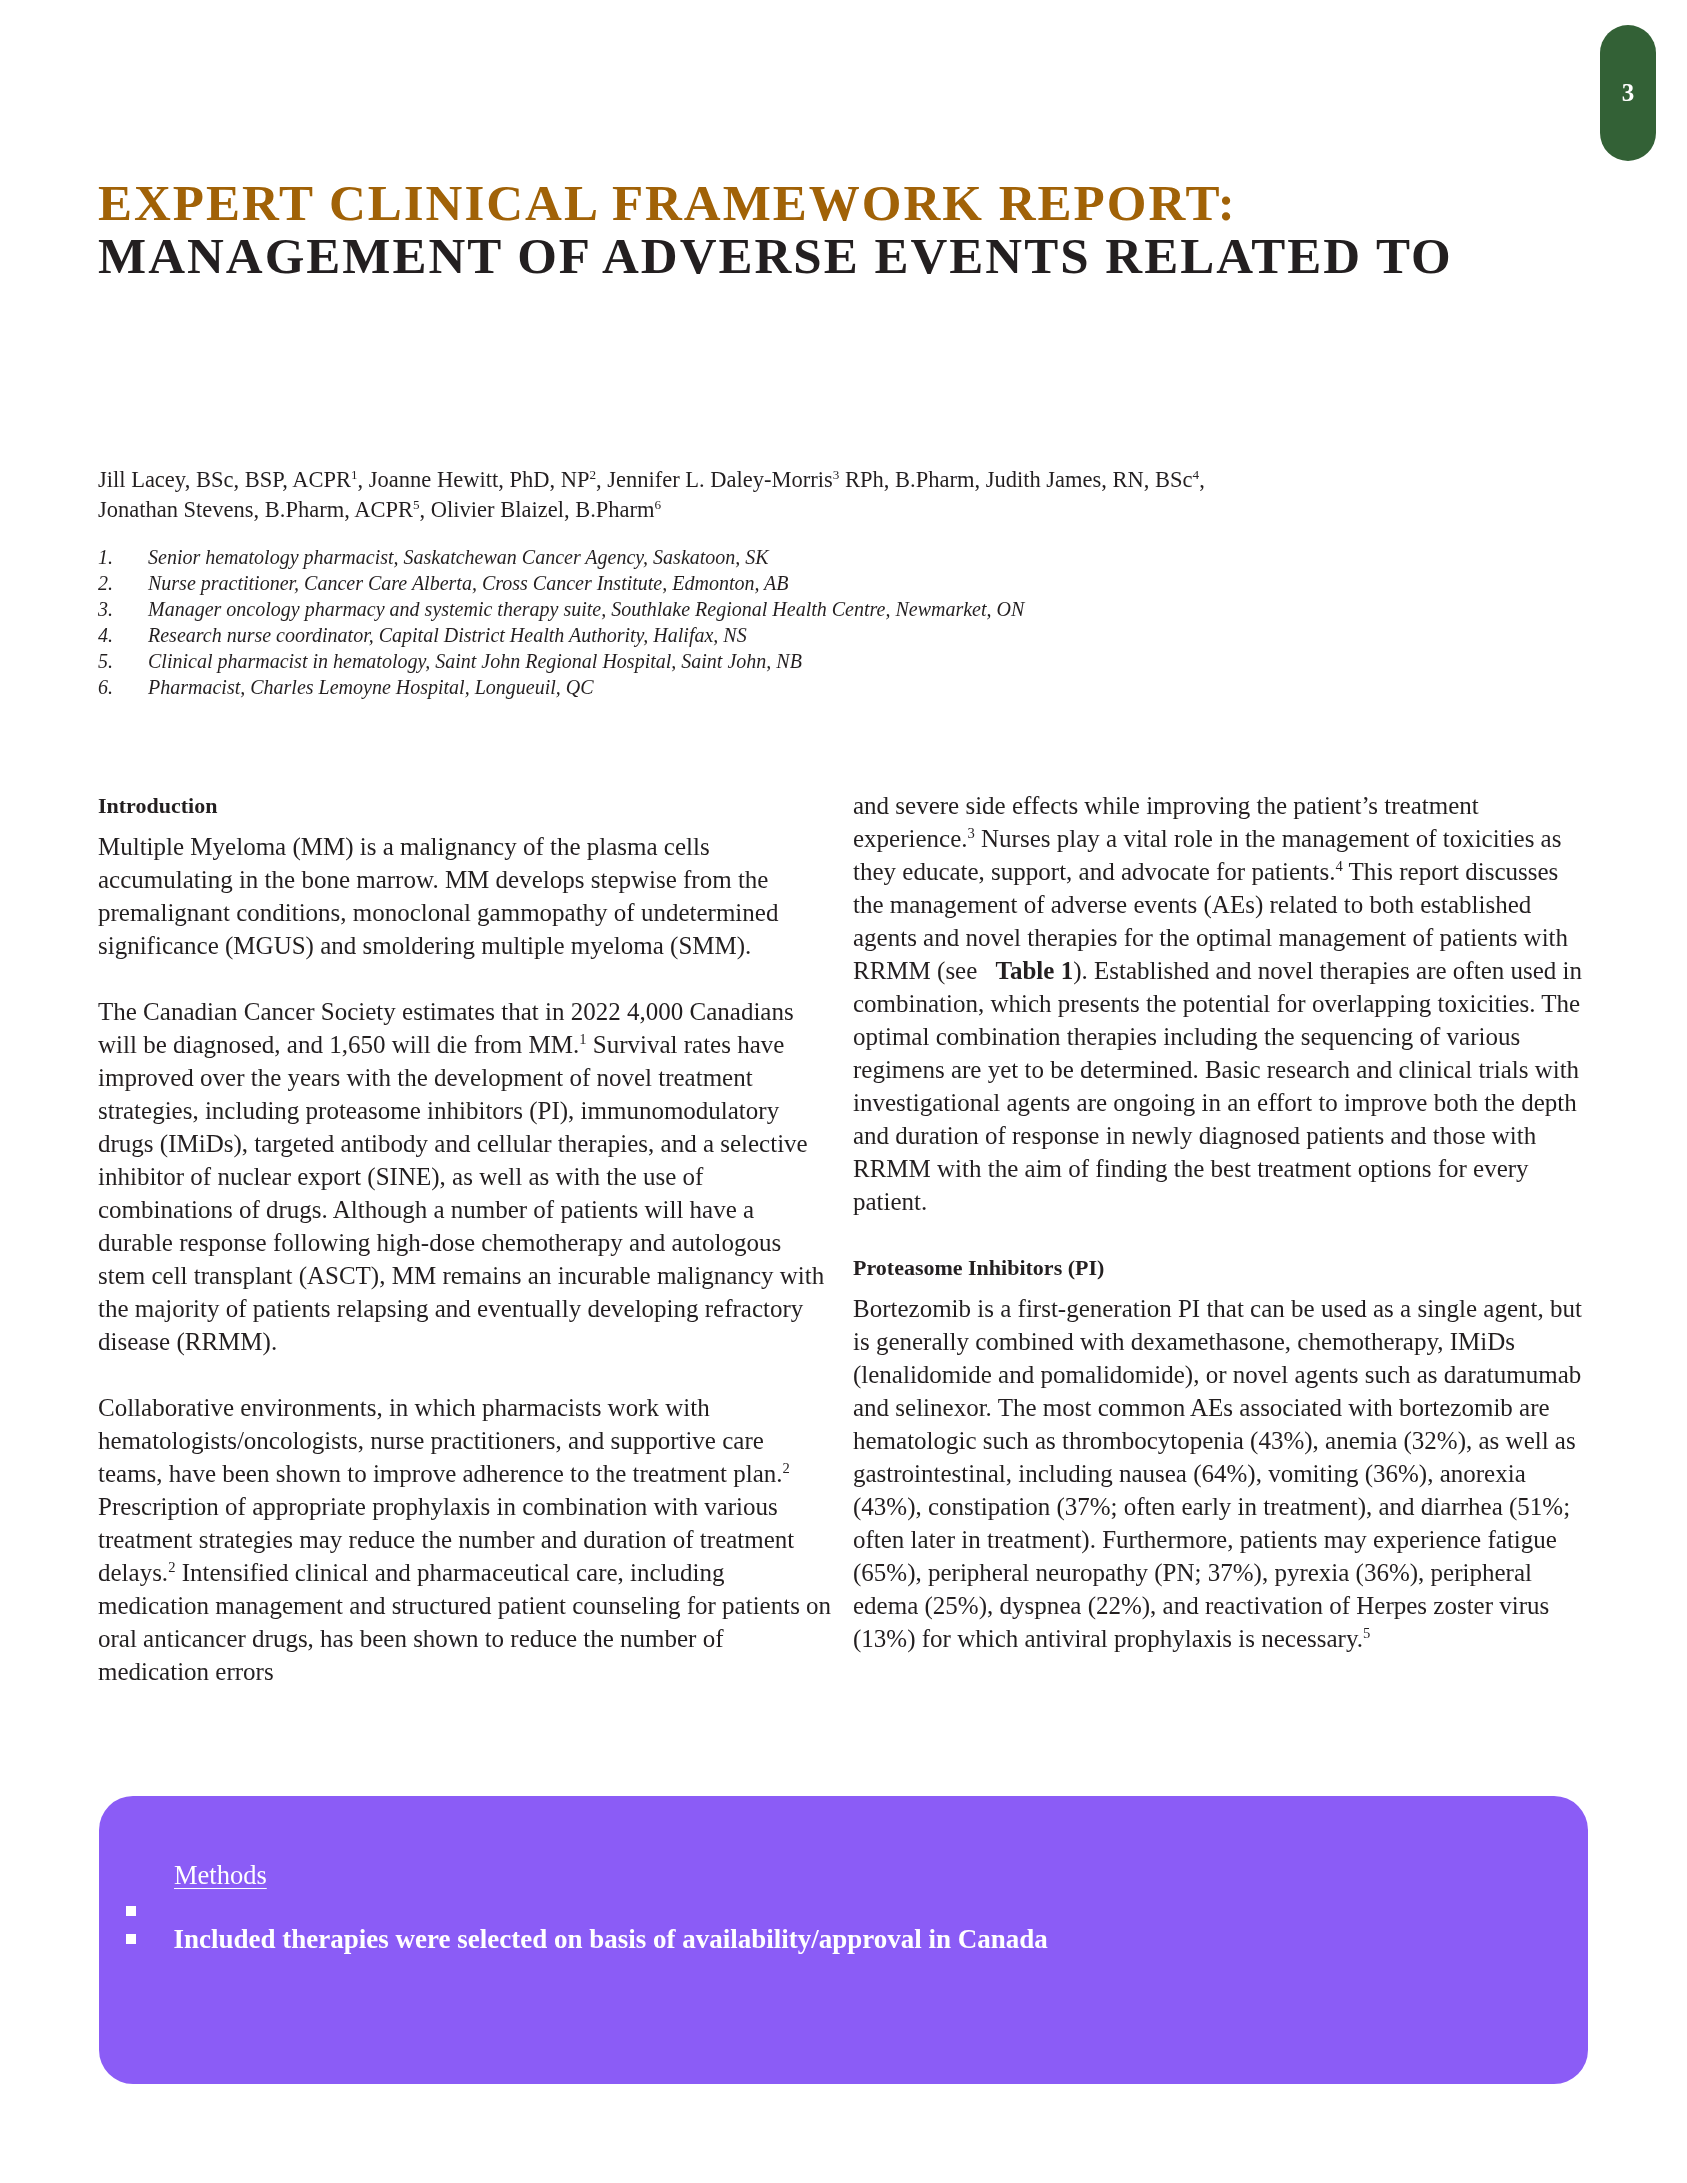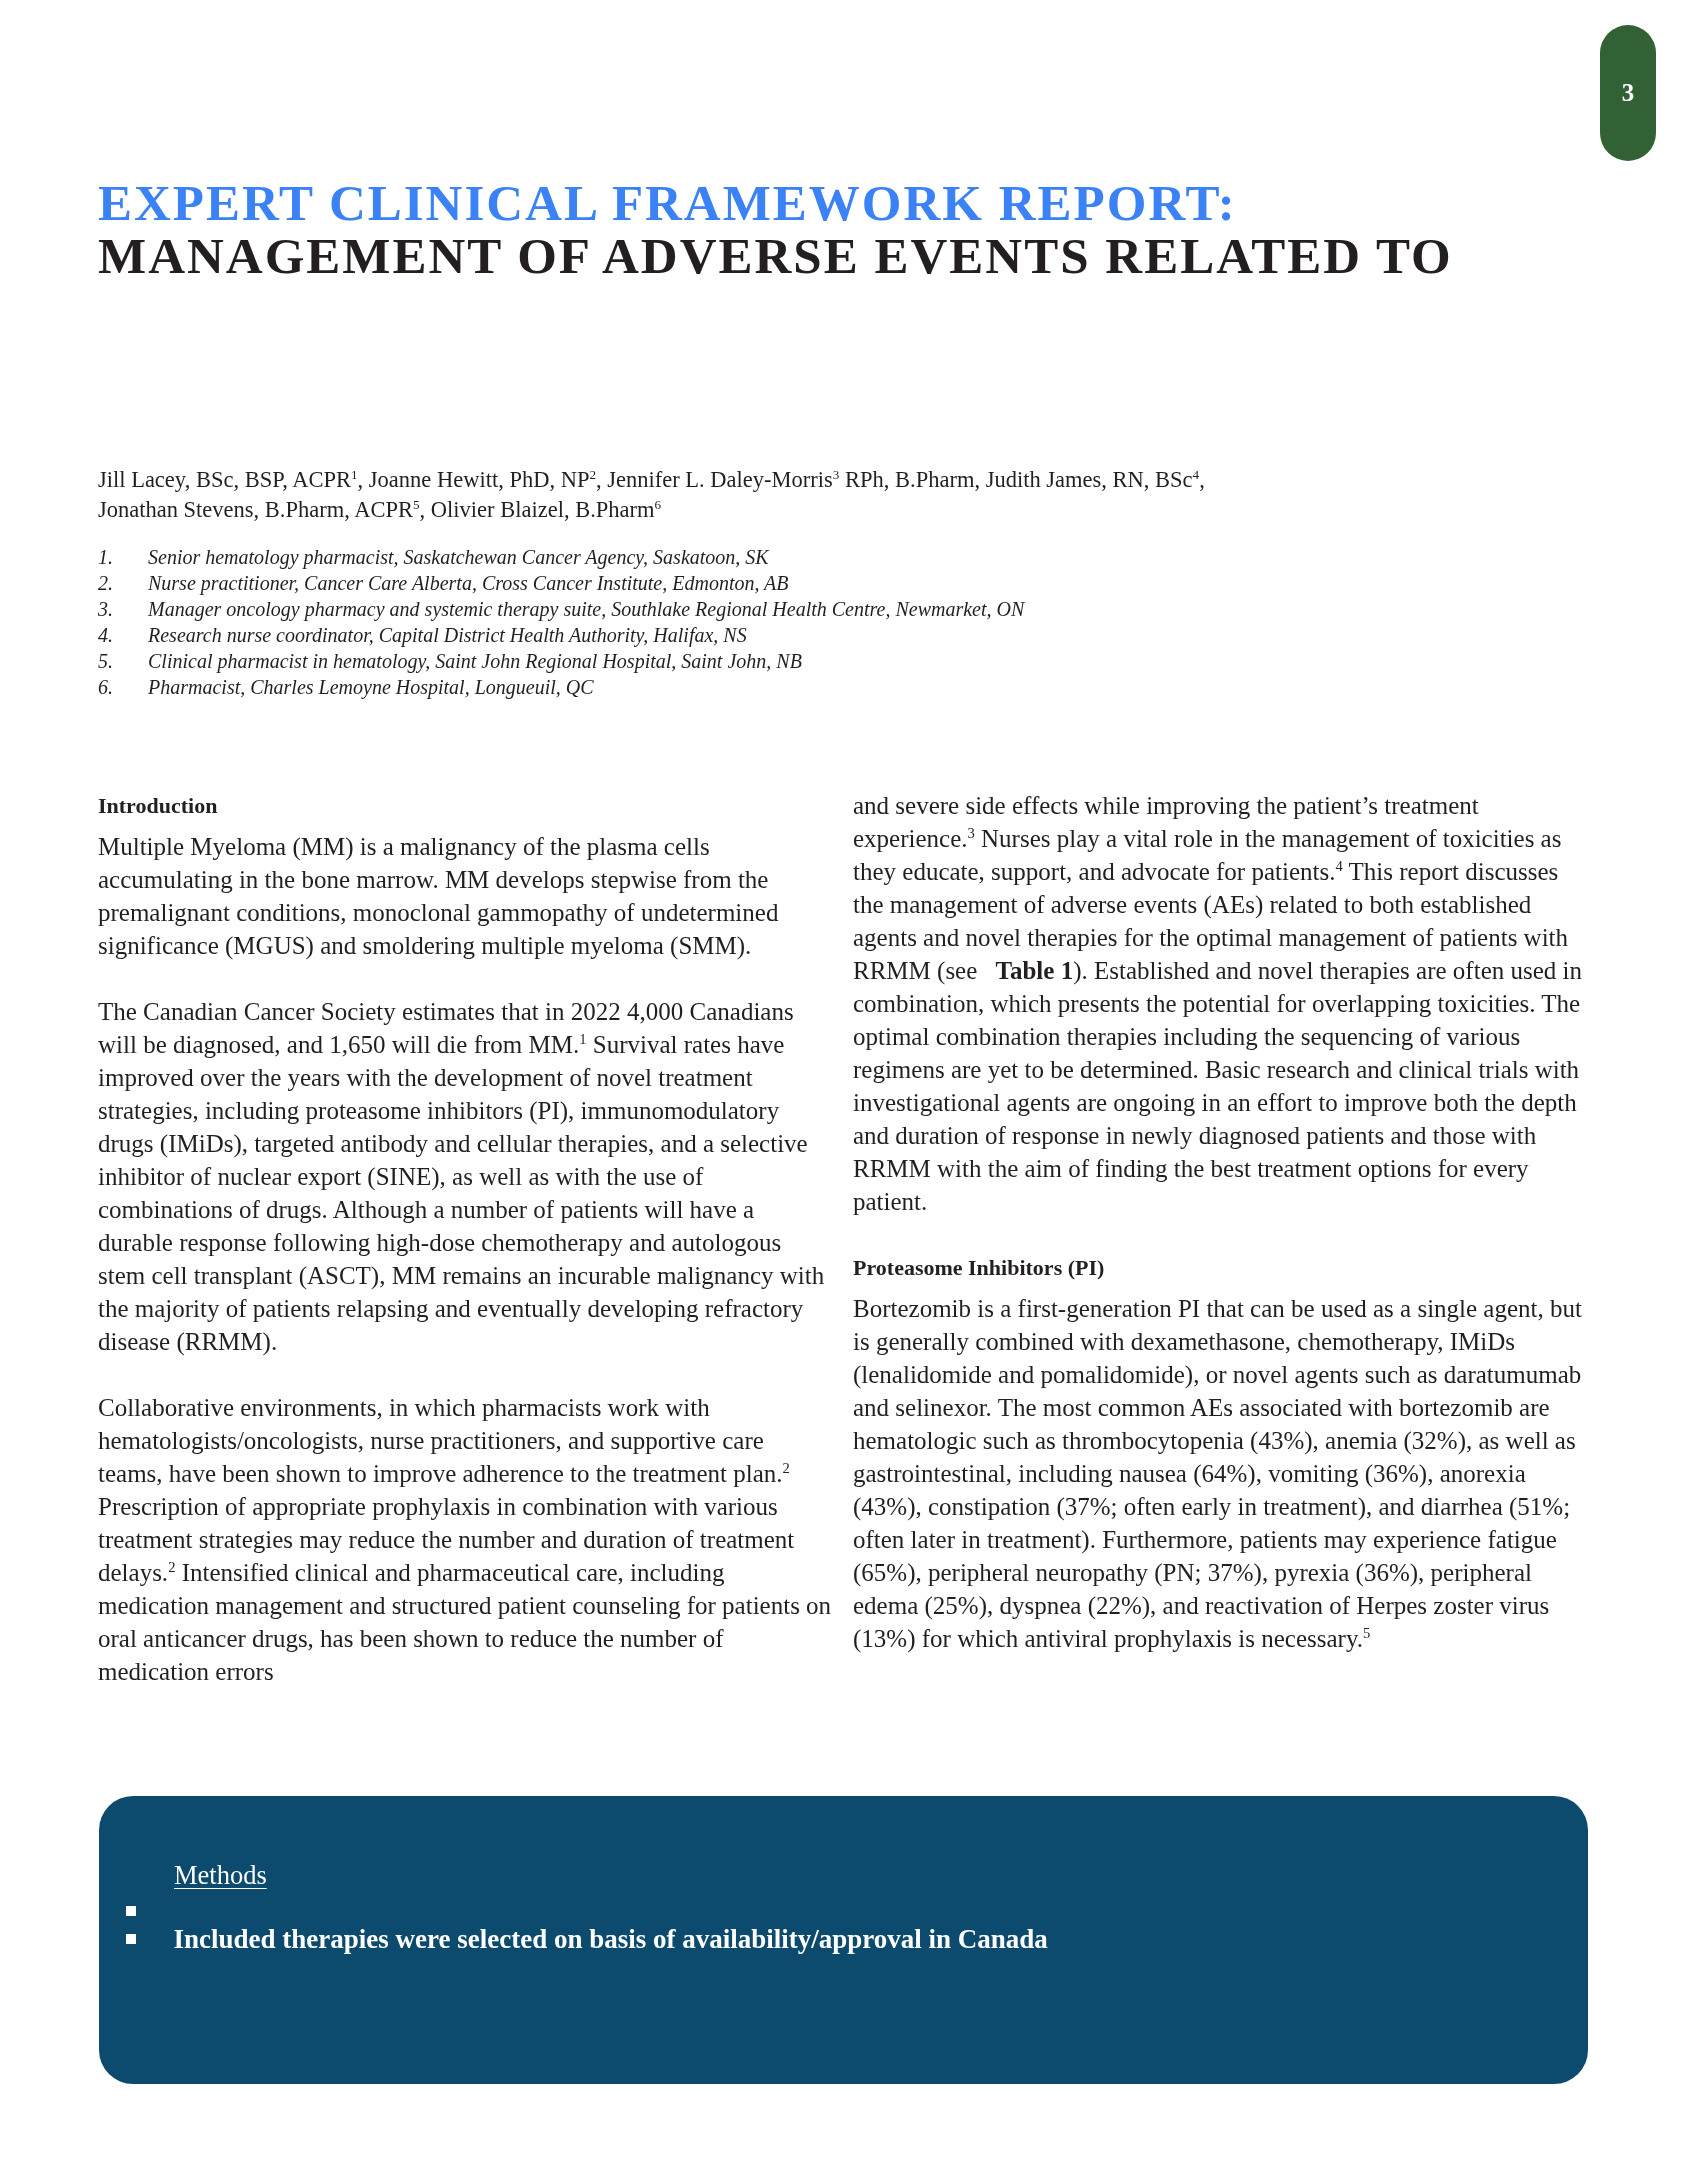--- a/index.html
+++ b/index.html
@@ -12,42 +12,42 @@
     background: #336136; border-radius: 28px;
     display: flex; align-items: center; justify-content: center;
   }
   .page-badge span { color: #ffffff; font-weight: bold; font-size: 25px; }
 
   .title-block { position: absolute; left: 98px; top: 177px; width: 1489px; }
   .title-line {
     font-weight: bold; font-size: 51px; line-height: 53px; letter-spacing: 2px;
     white-space: nowrap; text-transform: uppercase;
   }
-  .title-line.green { color: #3b82f6; }
+  .title-line.green { color: #a16207; }
   .title-line.dark { color: #231f20; }
 
   .authors { position: absolute; left: 98px; top: 465px; width: 1456px; font-size: 22.5px; line-height: 30px; }
   .authors sup { font-size: 13.2px; line-height: 0; }
 
   .affils { position: absolute; left: 98px; top: 544px; font-size: 20px; line-height: 26px; font-style: italic; }
   .affil-row { display: flex; white-space: nowrap; }
   .affil-num { width: 50px; }
 
   .col { position: absolute; top: 789px; width: 734px; font-size: 25px; line-height: 33px; }
   .col.left { left: 98px; }
   .col.right { left: 853px; width: 741px; }
   .col p { margin: 0; }
   .col .gap { height: 33px; }
   .col h2 { margin: 0 0 8px 0; font-size: 22px; line-height: 33px; font-weight: bold; }
   .col sup { font-size: 14.6px; line-height: 0; }
   .col b { font-weight: bold; margin-left: 12px; }
 
   .methods-box {
     position: absolute; left: 99px; top: 1796px; width: 1489px; height: 288px;
-    background: #0c4a6e; border-radius: 34px;
+    background: #8b5cf6; border-radius: 34px;
   }
   .methods-title {
     position: absolute; left: 75px; top: 64px; color: #ffffff; font-size: 26.5px;
     text-decoration: underline; text-underline-offset: 4px; text-decoration-thickness: 1.3px;
   }
   .methods-list { position: absolute; left: 26.5px; top: 110px; margin: 0; padding: 0; list-style: none; }
   .methods-list li {
     display: flex; align-items: center; color: #ffffff; font-weight: bold;
     font-size: 27px; line-height: 46px; white-space: nowrap;
   }

